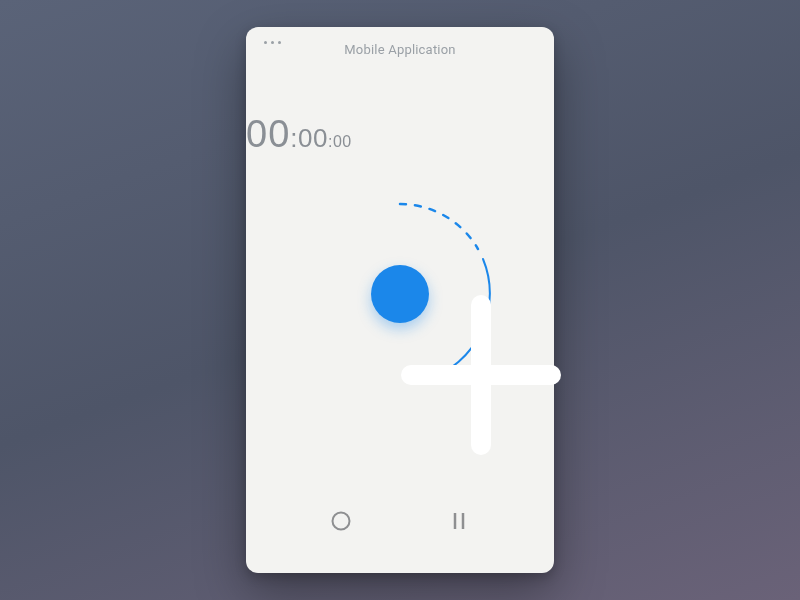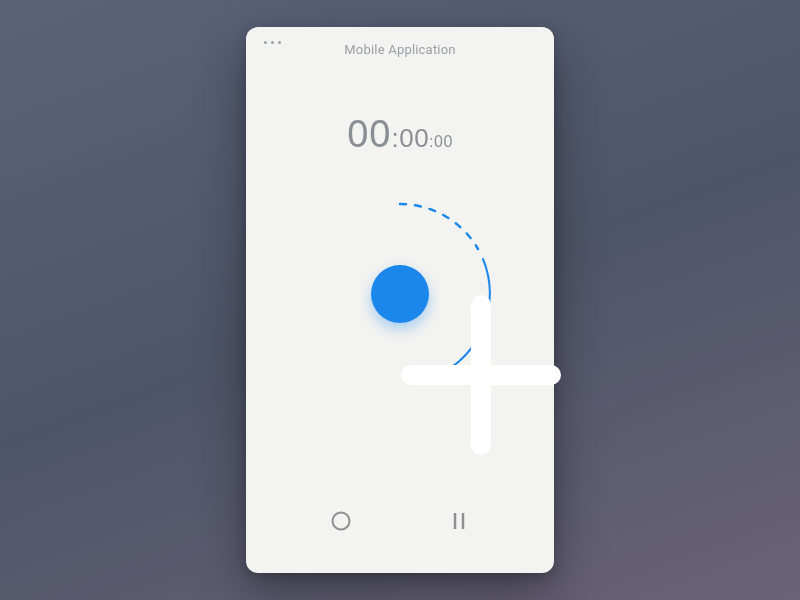--- a/index.html
+++ b/index.html
@@ -45,21 +45,20 @@
   }
   .title {
     width: 100%;
     text-align: center;
     font-size: 13px;
     color: #9aa0a6;
     font-weight: 400;
     letter-spacing: 0.2px;
   }
   .timer {
-    text-align: center;
     margin-top: 42px;
     color: #8a8f95;
     font-weight: 300;
     font-family: "Helvetica Neue", Helvetica, Arial, sans-serif;
   }
   .timer .big {
     font-size: 38px;
     letter-spacing: 1px;
   }
   .timer .med {

